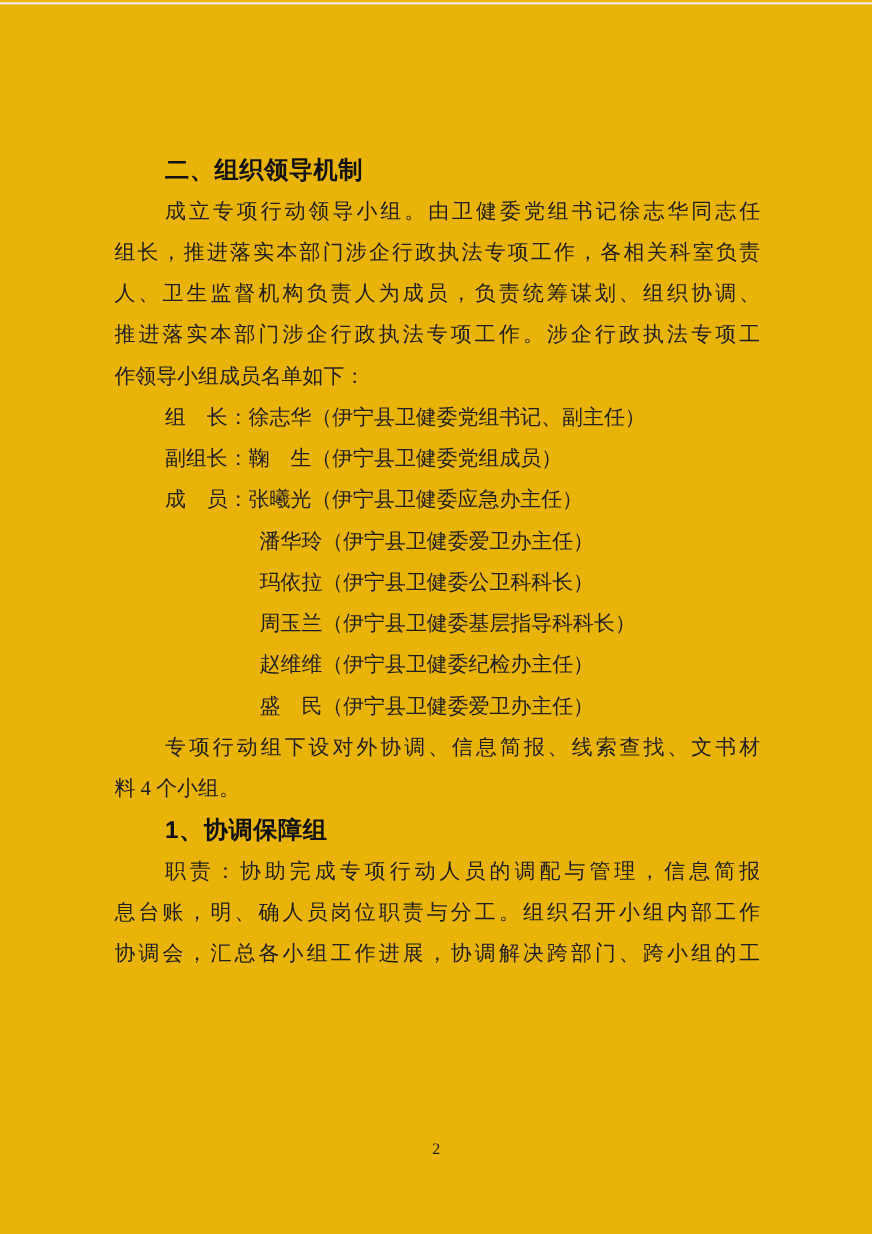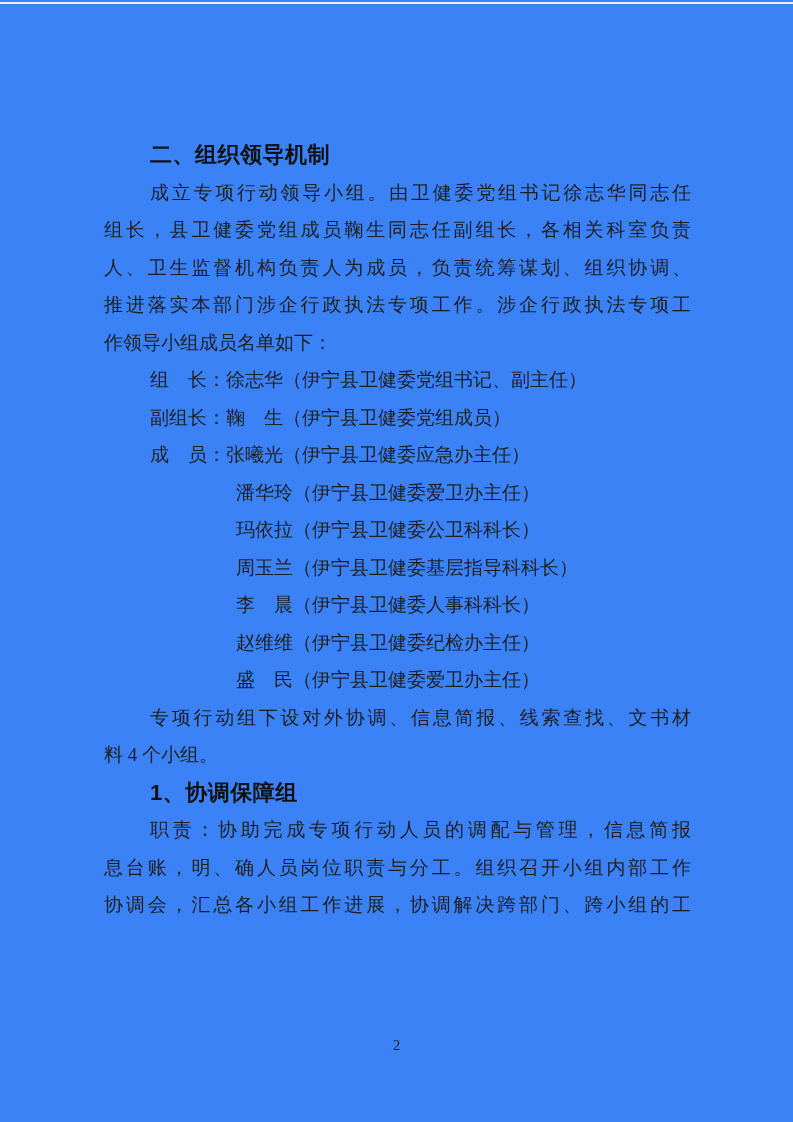--- a/index.html
+++ b/index.html
@@ -4,21 +4,21 @@
 <style>
   html, body {
     margin: 0;
     padding: 0;
     background: #f5f5f5;
   }
   .page {
     position: relative;
     width: 793px;
     height: 1122px;
-    background: #3b82f6;
+    background: #eab308;
     overflow: hidden;
     font-family: "Liberation Serif", "DejaVu Serif", serif;
     color: #1f1f1f;
     margin: 0 auto;
   }
   .top-edge {
     position: absolute;
     top: 2px;
     left: 0;
     width: 100%;
@@ -68,32 +68,31 @@
 </head>
 <body>
 
 <div class="page">
   <div class="top-edge"></div>
 
   <div class="content">
     <div class="line h ind">二、组织领导机制</div>
 
     <div class="line ind j">成立专项行动领导小组。由卫健委党组书记徐志华同志任</div>
-    <div class="line j">组长，县卫健委党组成员鞠生同志任副组长，各相关科室负责</div>
+    <div class="line j">组长，推进落实本部门涉企行政执法专项工作，各相关科室负责</div>
     <div class="line j">人、卫生监督机构负责人为成员，负责统筹谋划、组织协调、</div>
     <div class="line j">推进落实本部门涉企行政执法专项工作。涉企行政执法专项工</div>
     <div class="line">作领导小组成员名单如下：</div>
 
     <div class="line ind">组　长：徐志华（伊宁县卫健委党组书记、副主任）</div>
     <div class="line ind">副组长：鞠　生（伊宁县卫健委党组成员）</div>
     <div class="line ind">成　员：张曦光（伊宁县卫健委应急办主任）</div>
     <div class="line sub">潘华玲（伊宁县卫健委爱卫办主任）</div>
     <div class="line sub">玛依拉（伊宁县卫健委公卫科科长）</div>
     <div class="line sub">周玉兰（伊宁县卫健委基层指导科科长）</div>
-    <div class="line sub">李　晨（伊宁县卫健委人事科科长）</div>
     <div class="line sub">赵维维（伊宁县卫健委纪检办主任）</div>
     <div class="line sub">盛　民（伊宁县卫健委爱卫办主任）</div>
 
     <div class="line ind j">专项行动组下设对外协调、信息简报、线索查找、文书材</div>
     <div class="line">料 4 个小组。</div>
 
     <div class="line h ind">1、协调保障组</div>
 
     <div class="line ind j">职责：协助完成专项行动人员的调配与管理，信息简报</div>
     <div class="line j">息台账，明、确人员岗位职责与分工。组织召开小组内部工作</div>

